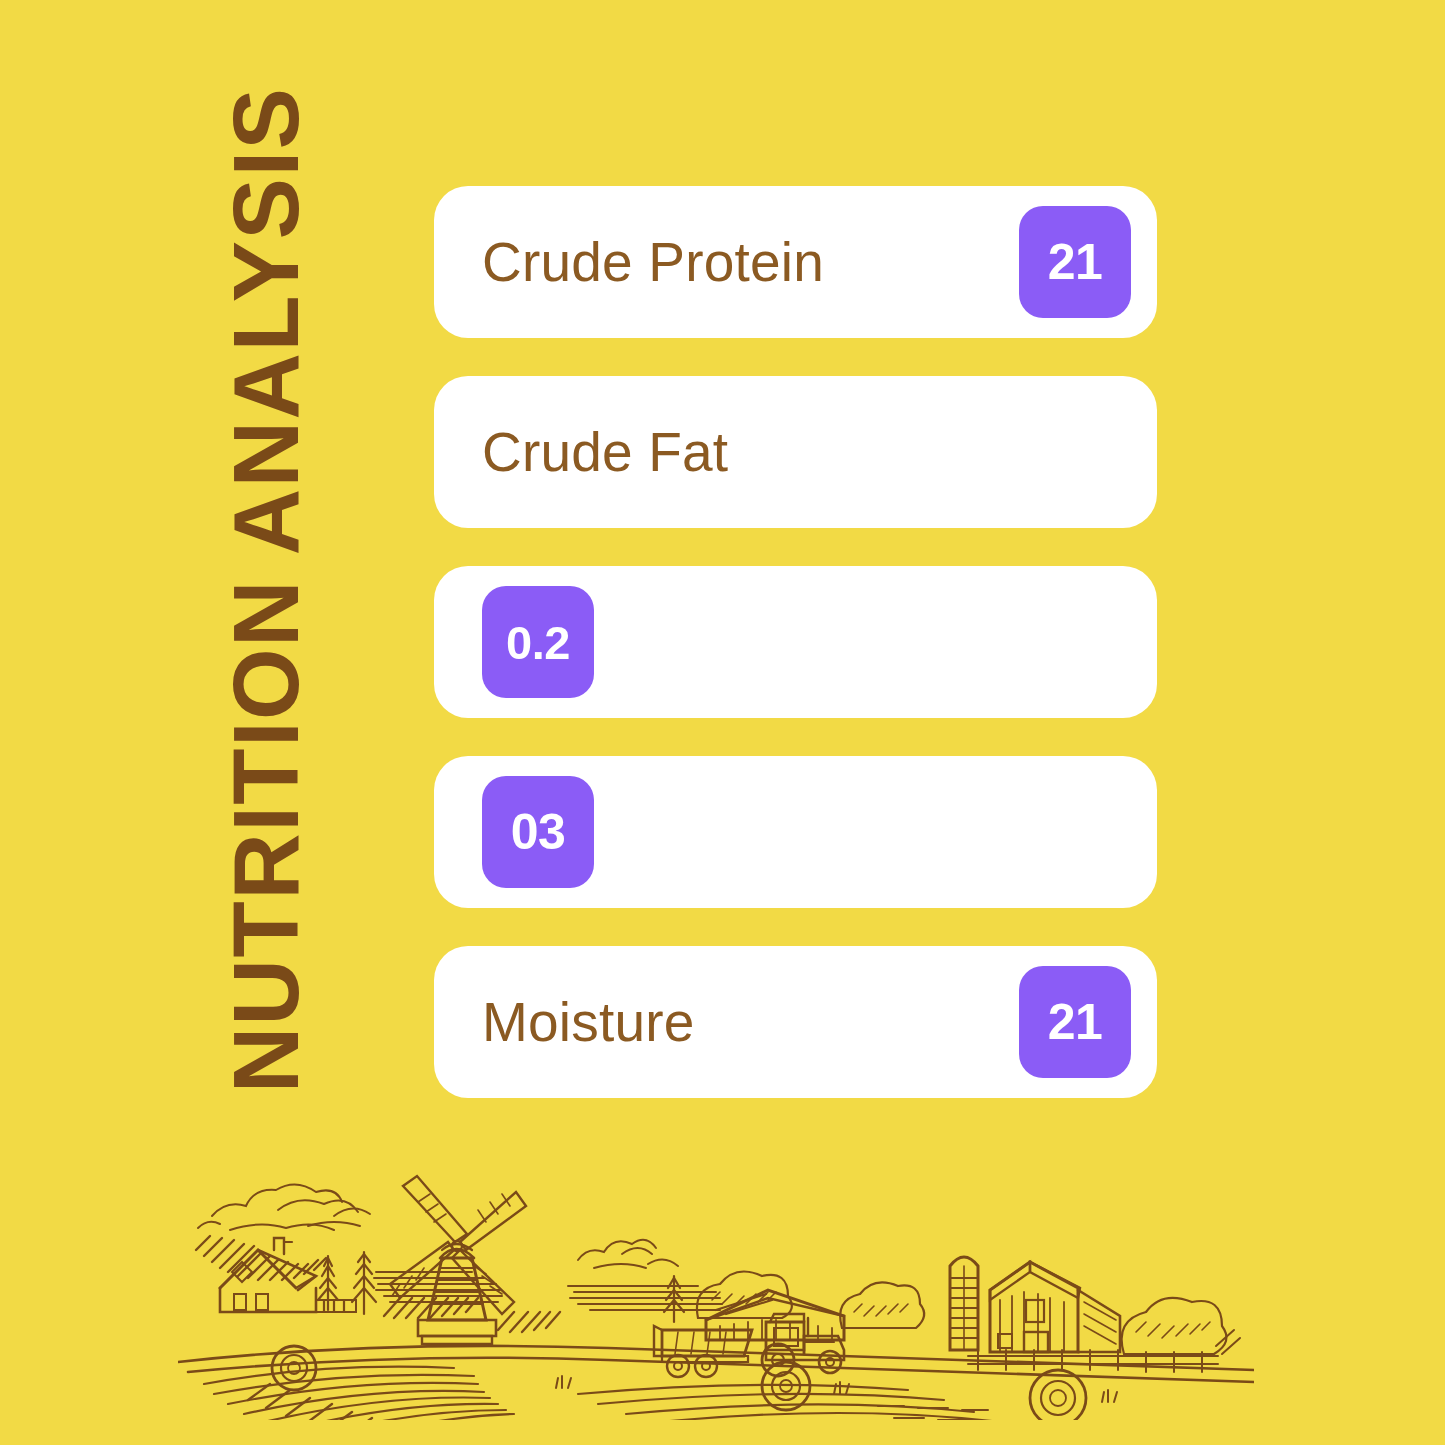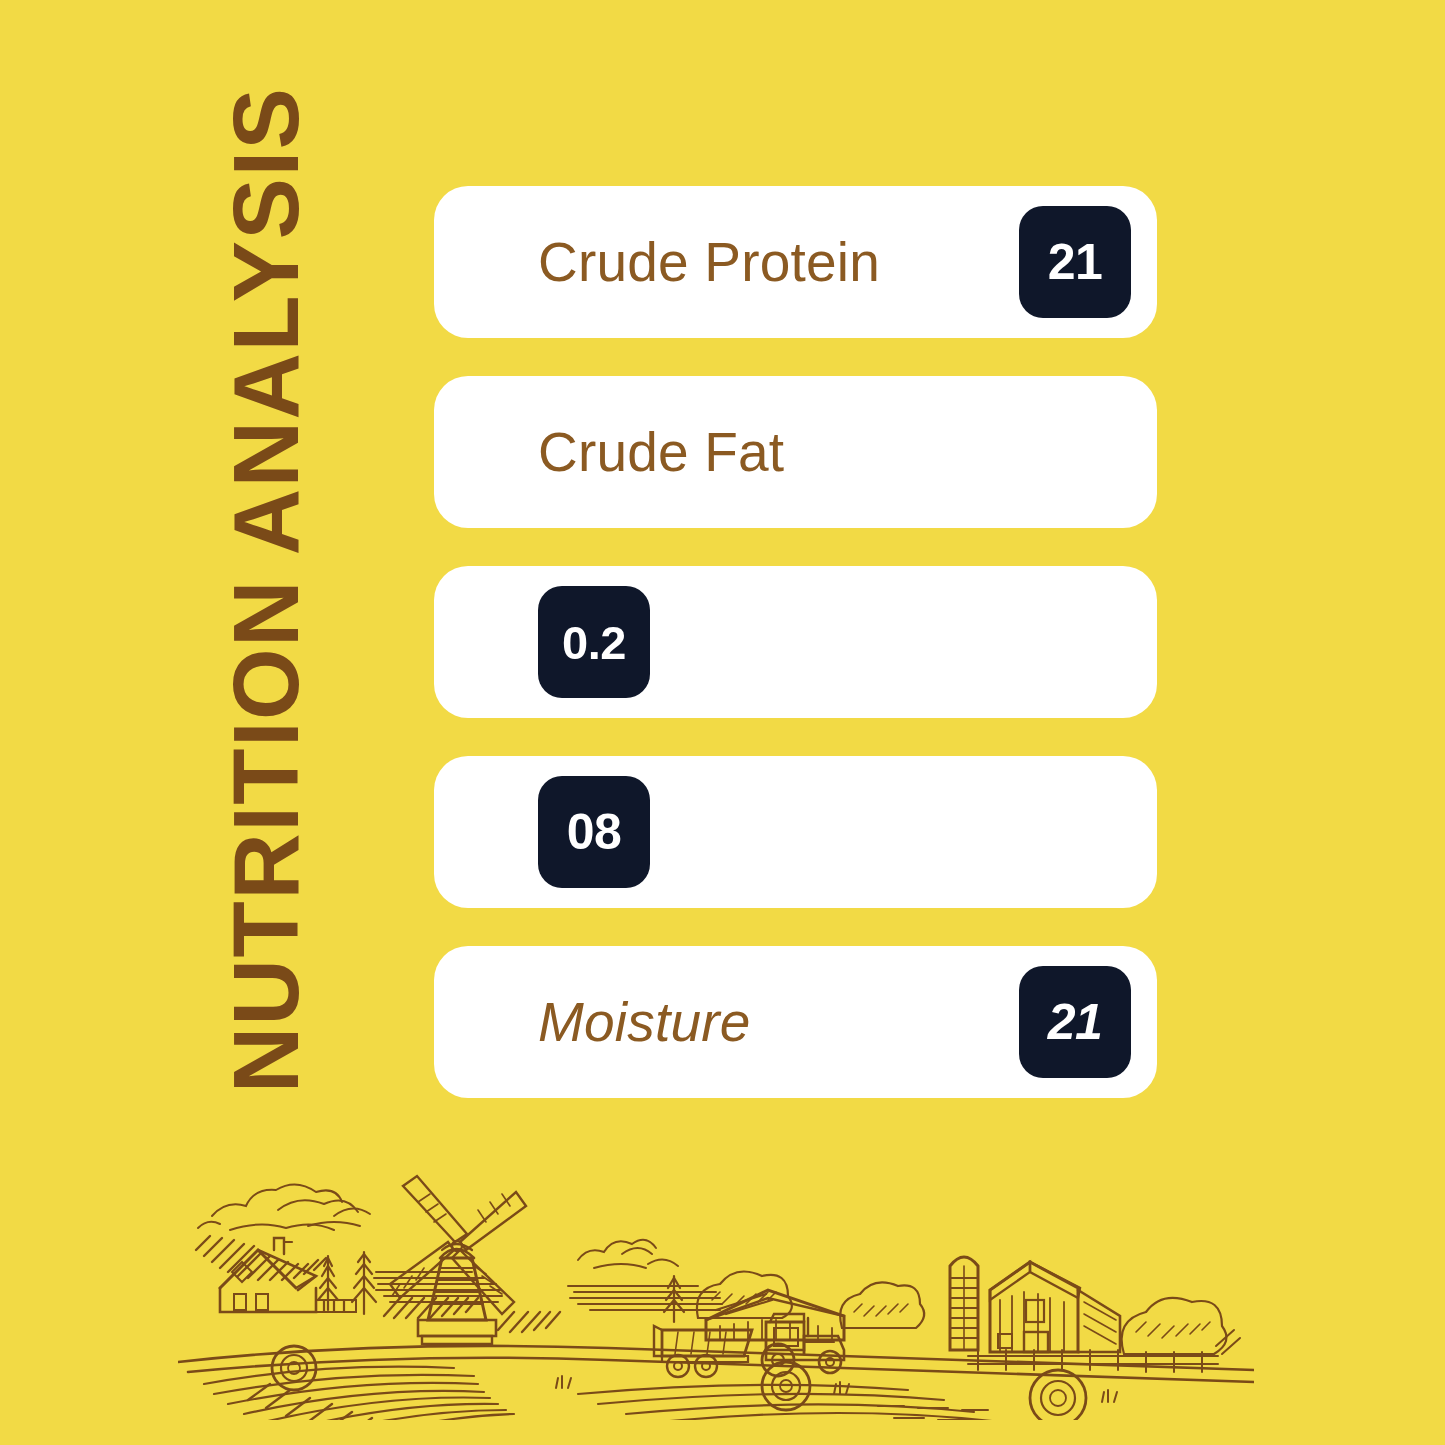--- a/index.html
+++ b/index.html
@@ -54,40 +54,40 @@
   }
   .nut-row {
     position: relative;
     height: 152px;
     margin-bottom: 38px;
     background: #FFFFFF;
     border-radius: 34px;
     display: flex;
     align-items: center;
     box-sizing: border-box;
-    padding: 0 26px 0 104px;
-  }
-  .nut-row:last-child { margin-bottom: 0; font-style: italic; }
+    padding: 0 26px 0 48px;
+  }
+  .nut-row:last-child { margin-bottom: 0; }
 
   .nut-label {
     flex: 1 1 auto;
     color: #8B5A22;
     font-size: 55px;
     font-weight: 400;
     letter-spacing: 0.2px;
     line-height: 1;
     font-family: "Liberation Sans", sans-serif;
   }
 
   .nut-badge {
     flex: 0 0 auto;
     width: 112px;
     height: 112px;
     border-radius: 24px;
-    background: #0f172a;
+    background: #8b5cf6;
     color: #FFFFFF;
     display: flex;
     align-items: center;
     justify-content: center;
     font-size: 50px;
     font-weight: 700;
     letter-spacing: -0.5px;
     line-height: 1;
     font-family: "Liberation Sans", sans-serif;
   }
@@ -125,21 +125,21 @@
 
     <div class="nut-row">
       <div class="nut-label">Crude Fat</div>
     </div>
 
     <div class="nut-row">
       <div class="nut-badge narrow">0.2</div>
     </div>
 
     <div class="nut-row">
-      <div class="nut-badge">08</div>
+      <div class="nut-badge">03</div>
     </div>
 
     <div class="nut-row">
       <div class="nut-label">Moisture</div>
       <div class="nut-badge">21</div>
     </div>
 
   </div>
 
   <div id="farm-illustration">

